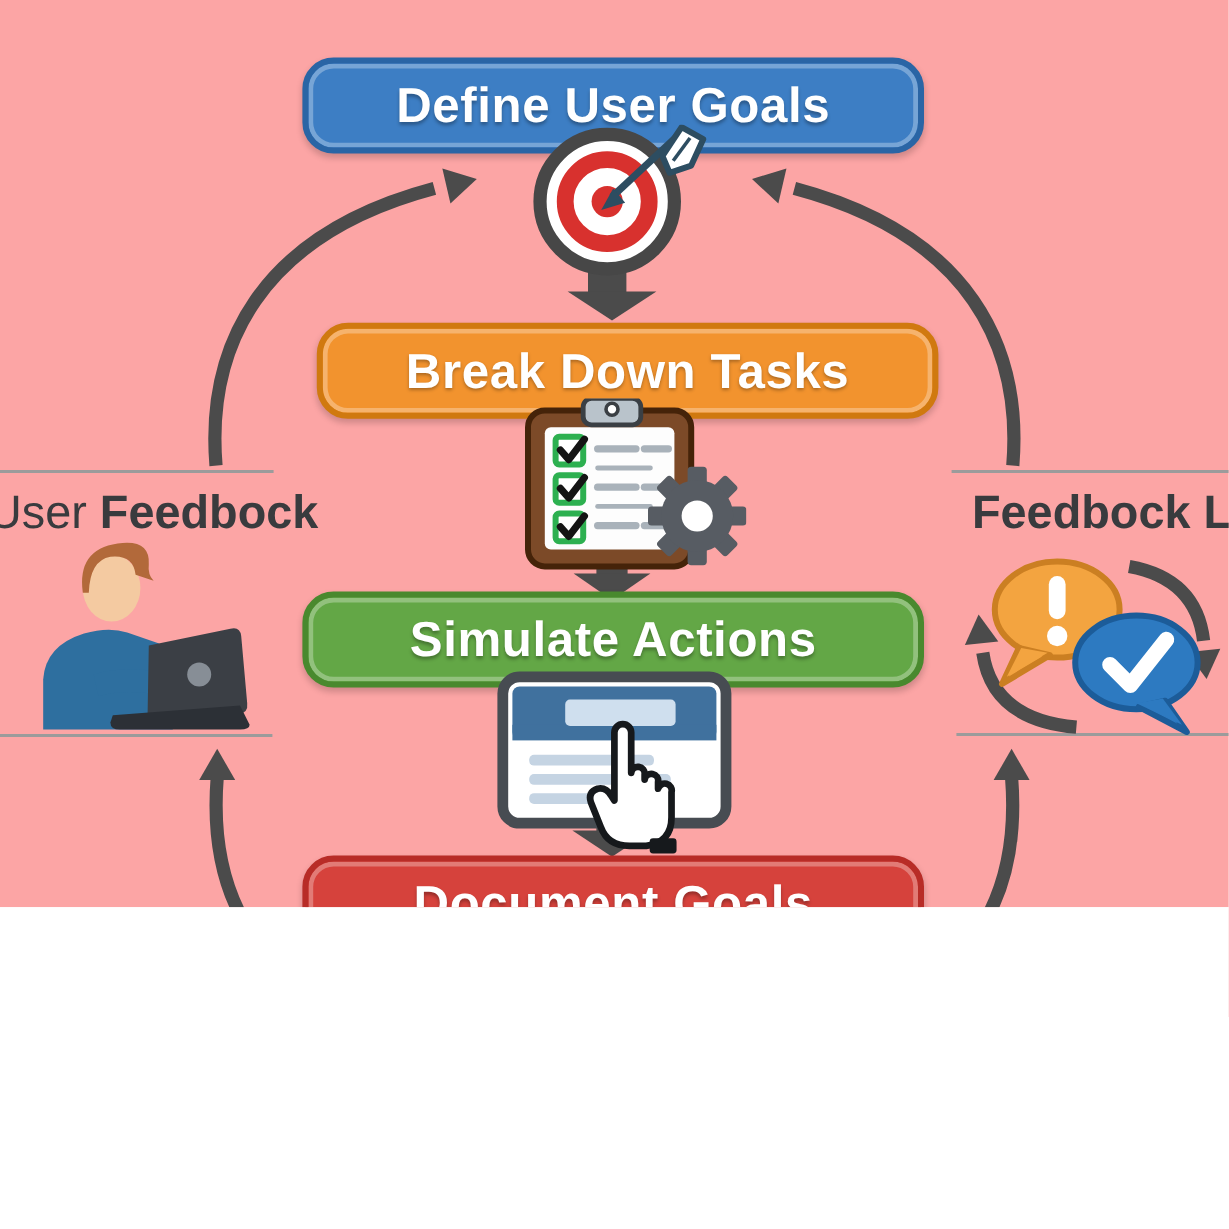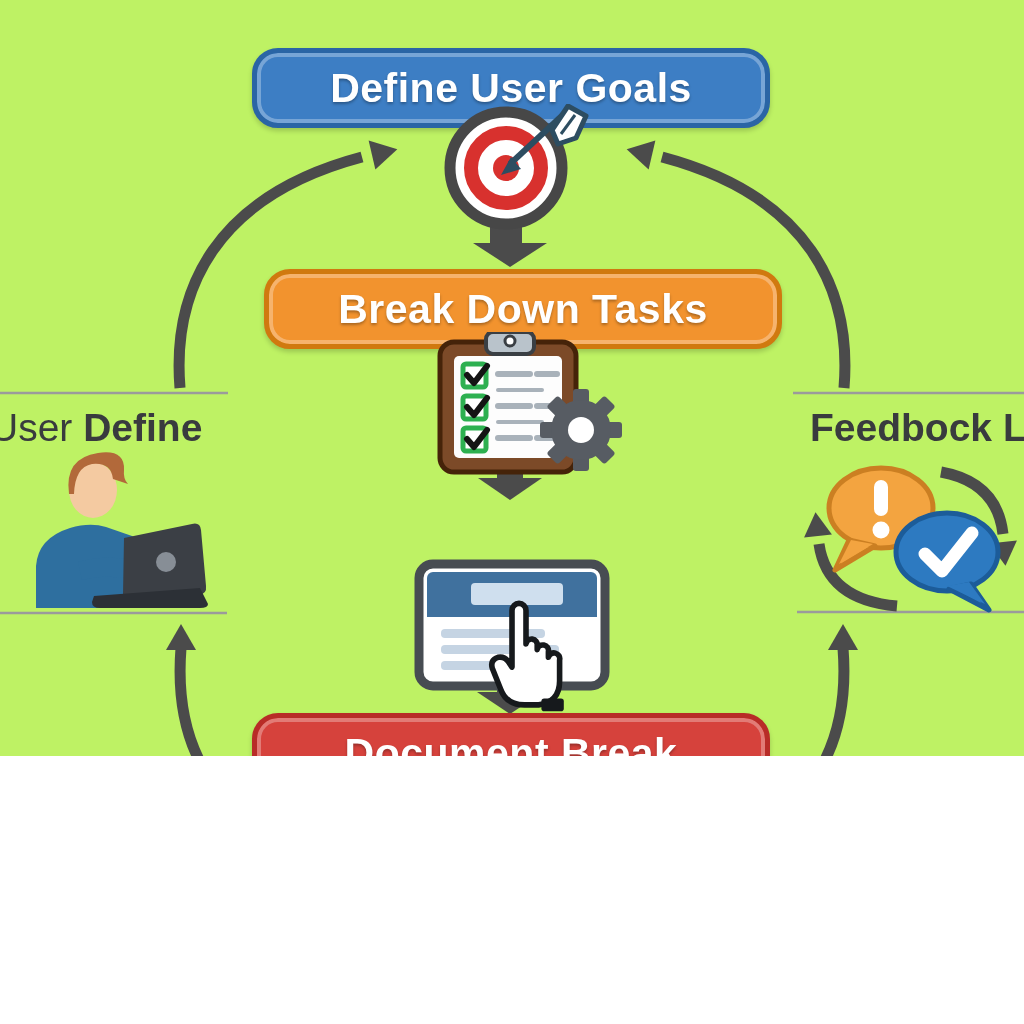--- a/index.html
+++ b/index.html
@@ -1,17 +1,17 @@
 <!DOCTYPE html>
 <html><head>
 <meta charset="utf-8">
 <style>
   html,body{margin:0;padding:0;background:#ffffff;}
   .canvas{
-    position:relative;width:1024px;height:756px;background:#bef264;overflow:hidden;
+    position:relative;width:1024px;height:756px;background:#fca5a5;overflow:hidden;
     font-family:"Liberation Sans", sans-serif;
   }
   .overlay{position:absolute;left:0;top:0;z-index:1;}
   .banner{
     position:absolute;left:252px;width:518px;height:80px;box-sizing:border-box;
     border-radius:26px;border:5px solid;z-index:2;
     display:flex;align-items:center;justify-content:center;
     box-shadow:inset 0 0 0 4px rgba(255,255,255,.30), 0 3px 5px rgba(0,0,0,.18);
   }
   .banner .lbl{
@@ -77,22 +77,25 @@
       </g>
     </g>
   </svg>
 
   <div class="banner b-blue">
     <span class="lbl">Define User Goals</span>
   </div>
   <div class="banner b-orange">
     <span class="lbl">Break Down Tasks</span>
   </div>
+  <div class="banner b-green">
+    <span class="lbl">Simulate Actions</span>
+  </div>
   <div class="banner b-red">
-    <span class="lbl">Document Break</span>
+    <span class="lbl">Document Goals</span>
   </div>
 
   <div class="icon-box" style="left:428px;top:104px;">
     <svg width="164" height="132" viewBox="0 0 164 132">
       <circle cx="78" cy="64" r="56" fill="#ffffff" stroke="#474747" stroke-width="11"></circle>
       <circle cx="78" cy="64" r="35" fill="none" stroke="#d8312e" stroke-width="14"></circle>
       <circle cx="78" cy="64" r="13" fill="#d8312e"></circle>
       <g>
         <line x1="82" y1="60" x2="138" y2="8" stroke="#2d4d61" stroke-width="6"></line>
         <polygon points="73,71 83,53 93,65" fill="#2d4d61"></polygon>
@@ -184,21 +187,21 @@
       <g>
         <polygon points="105,58 57,142 153,142" fill="#e3261a" stroke="#e3261a" stroke-width="12" stroke-linejoin="round"></polygon>
         <rect x="99" y="86" width="13" height="30" rx="6" fill="#ffffff"></rect>
         <circle cx="105" cy="128" r="7.5" fill="#ffffff"></circle>
       </g>
     </svg>
   </div>
 
   <div class="side-label" style="left:-10px;top:406px;">
     <span class="w-reg">User</span>
-    <span class="w-bold">Define</span>
+    <span class="w-bold">Feedbock</span>
   </div>
   <div class="icon-box" style="left:20px;top:446px;">
     <svg width="192" height="165" viewBox="0 0 192 165">
       <ellipse cx="73" cy="44" rx="24" ry="28" fill="#f4caa1"></ellipse>
       <path d="M 49 48 Q 44 12 78 7 Q 105 3 104 24 Q 103 33 108 38 L 93 33 Q 91 16 72 18 Q 55 21 54 48 Z" fill="#b2693a"></path>
       <path d="M 16 162 L 16 120 Q 18 92 50 82 Q 70 76 86 81 L 112 90 Q 120 94 122 102 L 124 162 Z" fill="#2e6f9f"></path>
       <path d="M 58 116 Q 100 104 150 126 L 146 144 Q 100 124 62 134 Z" fill="#2e6f9f"></path>
       <ellipse cx="148" cy="140" rx="11" ry="6" fill="#f4caa1"></ellipse>
       <g>
         <path d="M 104 92 L 172 78 Q 180 76 181 84 L 186 140 Q 187 148 179 149 L 112 156 Q 104 157 103 149 Z" fill="#3b3f45"></path>

